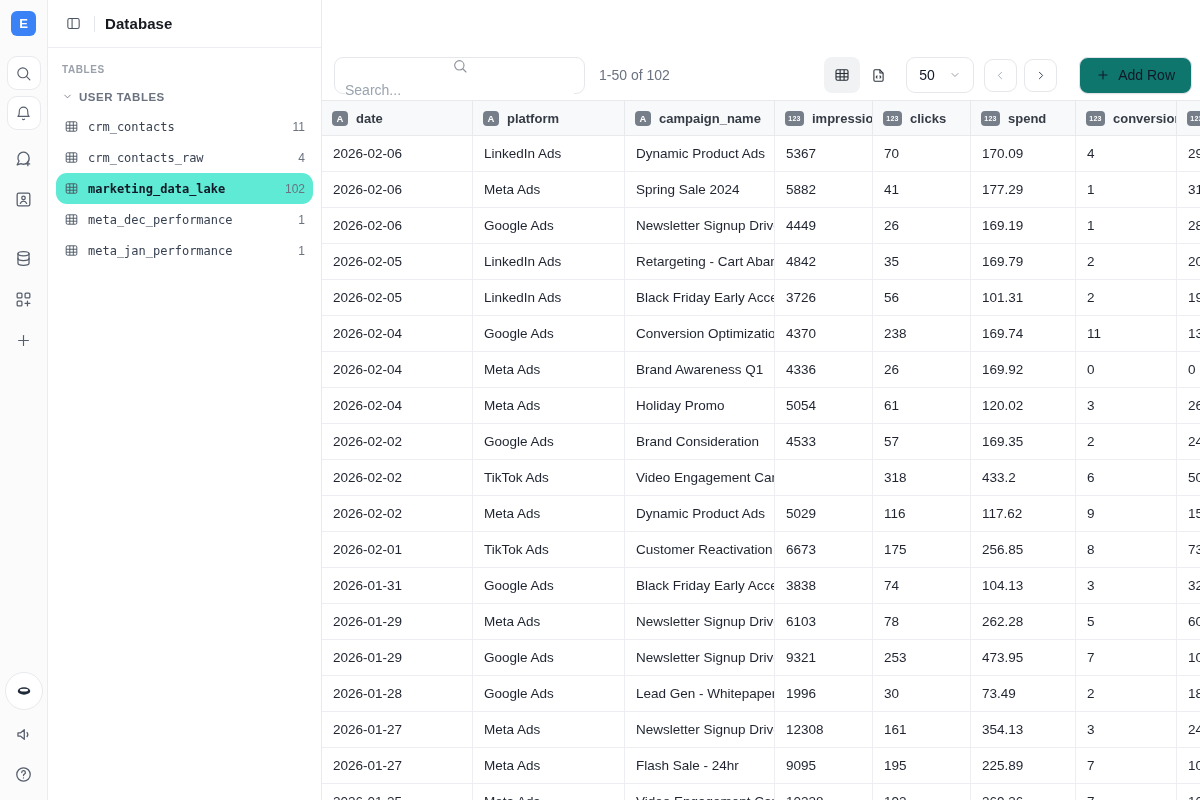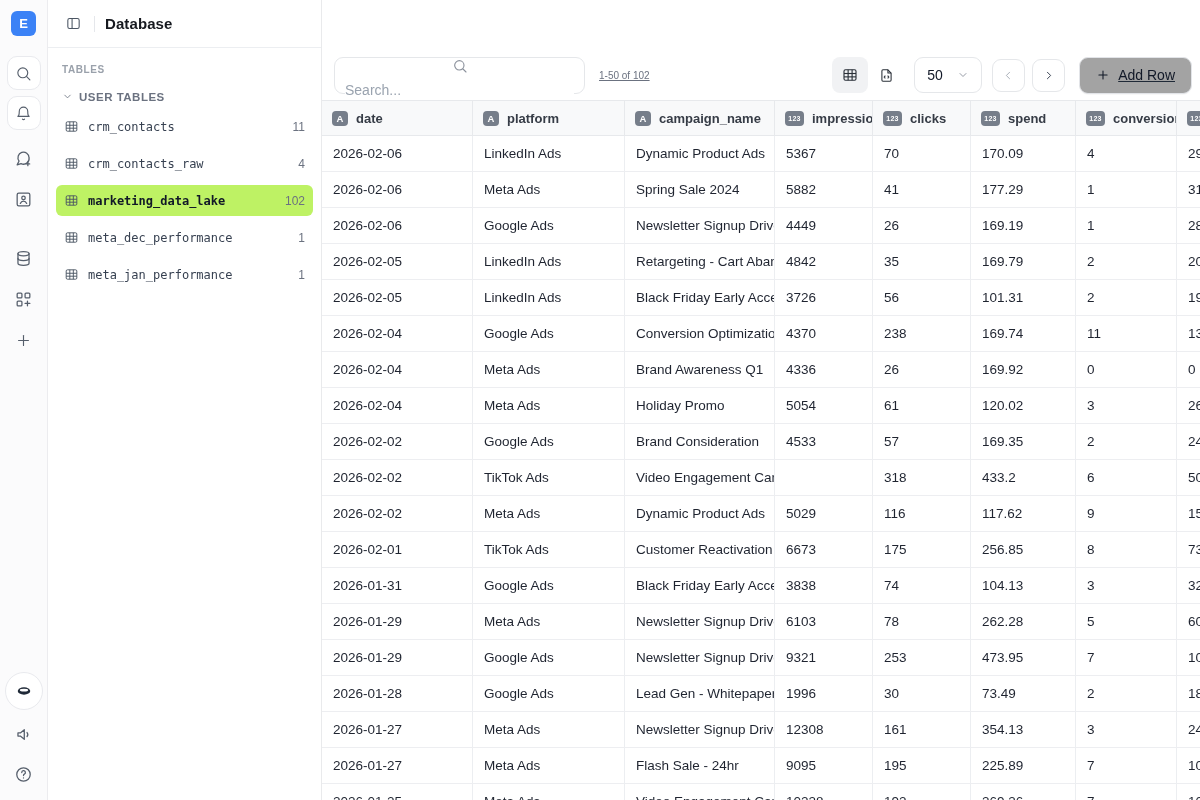--- a/index.html
+++ b/index.html
@@ -27,56 +27,56 @@
   .sidebar { width:274px; height:800px; background:#fff; border-right:1px solid #e9eaec; flex-shrink:0; }
   .side-head { height:48px; border-bottom:1px solid #eceef1; display:flex; align-items:center; padding:4px 14px; gap:10px; }
   .panel-btn { width:22px; height:22px; display:flex; align-items:center; justify-content:center; cursor:pointer; }
   .panel-btn svg { stroke:#4b5563; fill:none; stroke-width:1.5; }
   .head-divider { width:1px; height:16px; background:#e5e7eb; }
   .app-title { font-size:15px; font-weight:700; color:#16191f; letter-spacing:.1px; }
   .section-label { font-size:10px; font-weight:600; letter-spacing:.6px; color:#9aa1ab; padding:16px 14px 6px; }
   .group-row { display:flex; gap:6px; padding:10px 14px 6px; cursor:pointer; }
   .group-row svg { stroke:#6b7280; fill:none; stroke-width:1.8; stroke-linecap:round; stroke-linejoin:round; }
   .group-label { font-size:11.5px; font-weight:600; letter-spacing:.5px; color:#6b7280; }
-  .side-list { padding:2px 8px; display:flex; flex-direction:column; gap:6px;text-align:center; }
+  .side-list { padding:2px 8px; display:flex; flex-direction:column; gap:0;text-align:center; }
   .side-item { display:flex; align-items:center; gap:9px; height:31px; padding:0 8px; border-radius:6px; cursor:pointer; }
-  .side-item.selected { background:#bef264; }
+  .side-item.selected { background:#5eead4;border-radius:11px; }
   .side-item svg { stroke:#4b5563; fill:none; stroke-width:1.5; flex-shrink:0; }
   .side-name { font-family:"DejaVu Sans Mono", monospace; font-size:12px; color:#374151; white-space:nowrap; overflow:hidden; }
   .side-item.selected .side-name { color:#111827; font-weight:700; }
   .side-count { margin-left:auto; font-size:12px; color:#6b7280; }
 
   
   .main { flex:1; display:flex; flex-direction:column; overflow:hidden; }
   .toolbar { height:38px; margin:56px 8px 0 12px; display:flex; align-items:center; }
   .search-box { width:251px; height:37px; border:1px solid #e5e7ea; border-radius:9px; display:flex;
     align-items:center; padding:0 10px; gap:8px; background:#fff;flex-direction:column; }
   .search-box svg { stroke:#8b919c; fill:none; stroke-width:1.7; stroke-linecap:round; flex-shrink:0; }
   .search-box input { border:none; outline:none; font-size:14px; color:#1f2937; width:100%;
     font-family:"Liberation Sans", sans-serif; }
   .search-box input::placeholder { color:#9aa3af; }
-  .range-text { margin-left:14px; font-size:10px; color:#6b7280;text-decoration:underline; }
+  .range-text { margin-left:14px; font-size:14px; color:#6b7280; }
   .tb-right { margin-left:auto; display:flex; align-items:center; }
   .view-btn { width:36px; height:36px; border-radius:8px; display:flex; align-items:center; justify-content:center; cursor:pointer; }
   .view-btn.active { background:#f1f2f4; }
   .view-btn svg { stroke:#2a3038; fill:none; stroke-width:1.5; stroke-linejoin:round; }
   .page-select { margin-left:10px; width:68px; height:36px; border:1px solid #e5e7ea; border-radius:9px;
     display:flex; align-items:center; justify-content:space-between; padding:0 12px; cursor:pointer; background:#fff; }
   .page-select .val { font-size:14px; color:#111827; }
   .page-select svg { stroke:#8b919c; fill:none; stroke-width:1.8; stroke-linecap:round; stroke-linejoin:round; }
   .nav-btn { width:33px; height:33px; border:1px solid #e5e7ea; border-radius:9px; background:#fff;
     display:flex; align-items:center; justify-content:center; cursor:pointer; }
   .nav-btn.prev { margin-left:10px; }
   .nav-btn.next { margin-left:7px; }
   .nav-btn svg { fill:none; stroke-width:1.8; stroke-linecap:round; stroke-linejoin:round; }
   .nav-btn.prev svg { stroke:#a7adb6; }
   .nav-btn.next svg { stroke:#374151; }
-  .add-row-btn { margin-left:14px; height:37px; border:1px solid #e2e4e8; border-radius:9px; background:#a3a3a3;
+  .add-row-btn { margin-left:22px; height:37px; border:1px solid #e2e4e8; border-radius:9px; background:#0f766e;
     display:flex; align-items:center; gap:8px; padding:0 16px; cursor:pointer;
-    box-shadow:0 1px 1px rgba(0,0,0,.03);text-decoration:underline; }
+    box-shadow:0 1px 1px rgba(0,0,0,.03); }
   .add-row-btn svg { stroke:#111827; fill:none; stroke-width:1.8; stroke-linecap:round; }
   .add-row-btn .lbl { font-size:14px; font-weight:500; color:#111827; white-space:nowrap; }
 
   
   .grid-wrap { margin-top:6px; overflow:hidden; flex:1; }
   .tr { display:grid; grid-template-columns:151px 152px 150px 98px 98px 105px 101px 80px; width:935px; }
   .thead { background:#f8f9fa; border-top:1px solid #e7e9ec; border-bottom:1px solid #e7e9ec; height:36px; }
   .th { display:flex; align-items:center; gap:8px; padding:0 10px; border-right:1px solid #e7e9ec; overflow:hidden; cursor:pointer; }
   .th-label { font-size:13px; font-weight:600; color:#363c46; white-space:nowrap; }
   .badge { min-width:16px; height:15px; border-radius:4px; background:#767e8a; color:#fff; font-size:9.5px;

